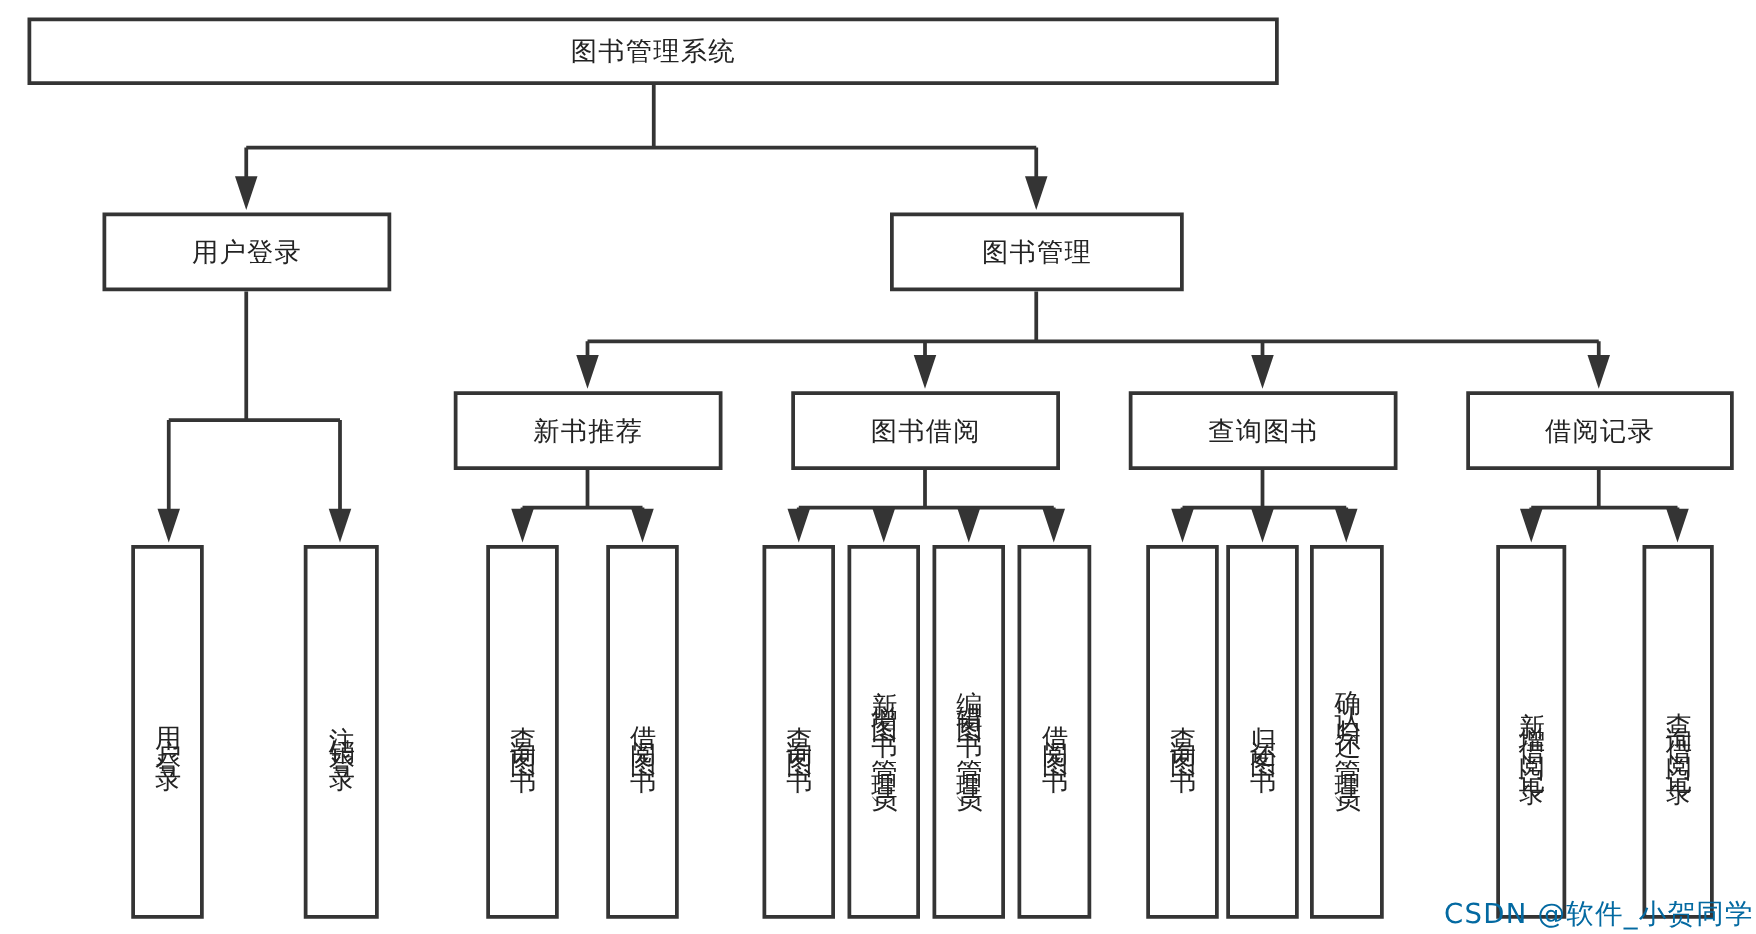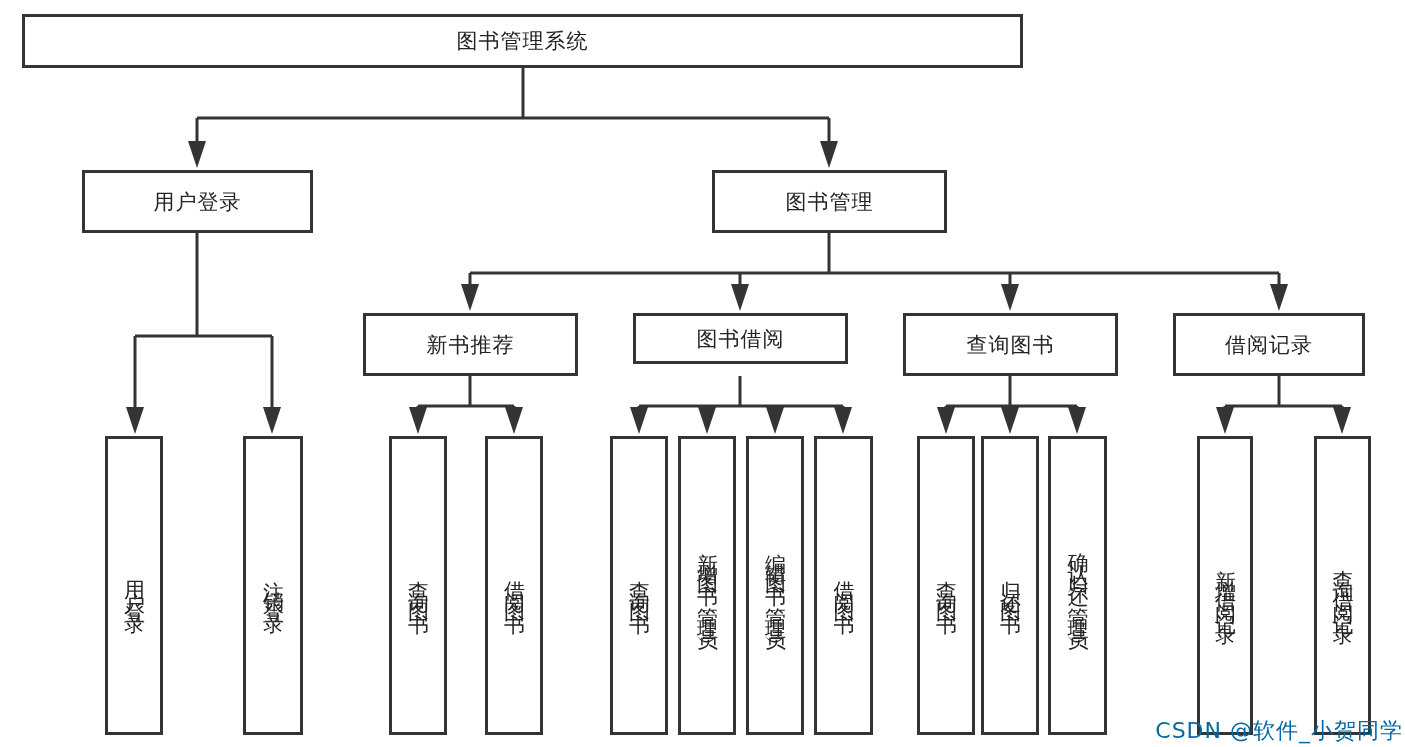--- a/index.html
+++ b/index.html
@@ -43,23 +43,23 @@
     font-size: 21px;
     letter-spacing: 11px;
     line-height: 1;
     white-space: nowrap;
   }
   
   .n-root   { left: 22px;   top: 14px;  width: 1001px; height: 54px; }
   .n-login  { left: 82px;   top: 170px; width: 231px;  height: 63px; }
   .n-mgmt   { left: 712px;  top: 170px; width: 235px;  height: 63px; }
   .n-rec    { left: 363px;  top: 313px; width: 215px;  height: 63px; }
-  .n-borrow { left: 633px;  top: 313px; width: 215px;  height: 51px; font-family: Liberation Serif, serif; }
+  .n-borrow { left: 633px;  top: 313px; width: 215px;  height: 63px; font-family: Liberation Serif, serif; }
   .n-cur    { left: 903px;  top: 313px; width: 215px;  height: 63px; }
-  .n-record { left: 1173px; top: 313px; width: 192px;  height: 63px; font-family: Liberation Mono, monospace; }
+  .n-record { left: 1173px; top: 313px; width: 214px;  height: 63px; font-family: Liberation Mono, monospace; }
   .leaf     { top: 436px; height: 299px; }
   .lf-1  { left: 105px;  width: 58px; }
   .lf-2  { left: 243px;  width: 60px; }
   .lf-3  { left: 389px;  width: 58px; }
   .lf-4  { left: 485px;  width: 58px; }
   .lf-5  { left: 610px;  width: 58px; }
   .lf-6  { left: 678px;  width: 58px; }
   .lf-7  { left: 746px;  width: 58px; }
   .lf-8  { left: 814px;  width: 59px; }
   .lf-9  { left: 917px;  width: 58px; }

